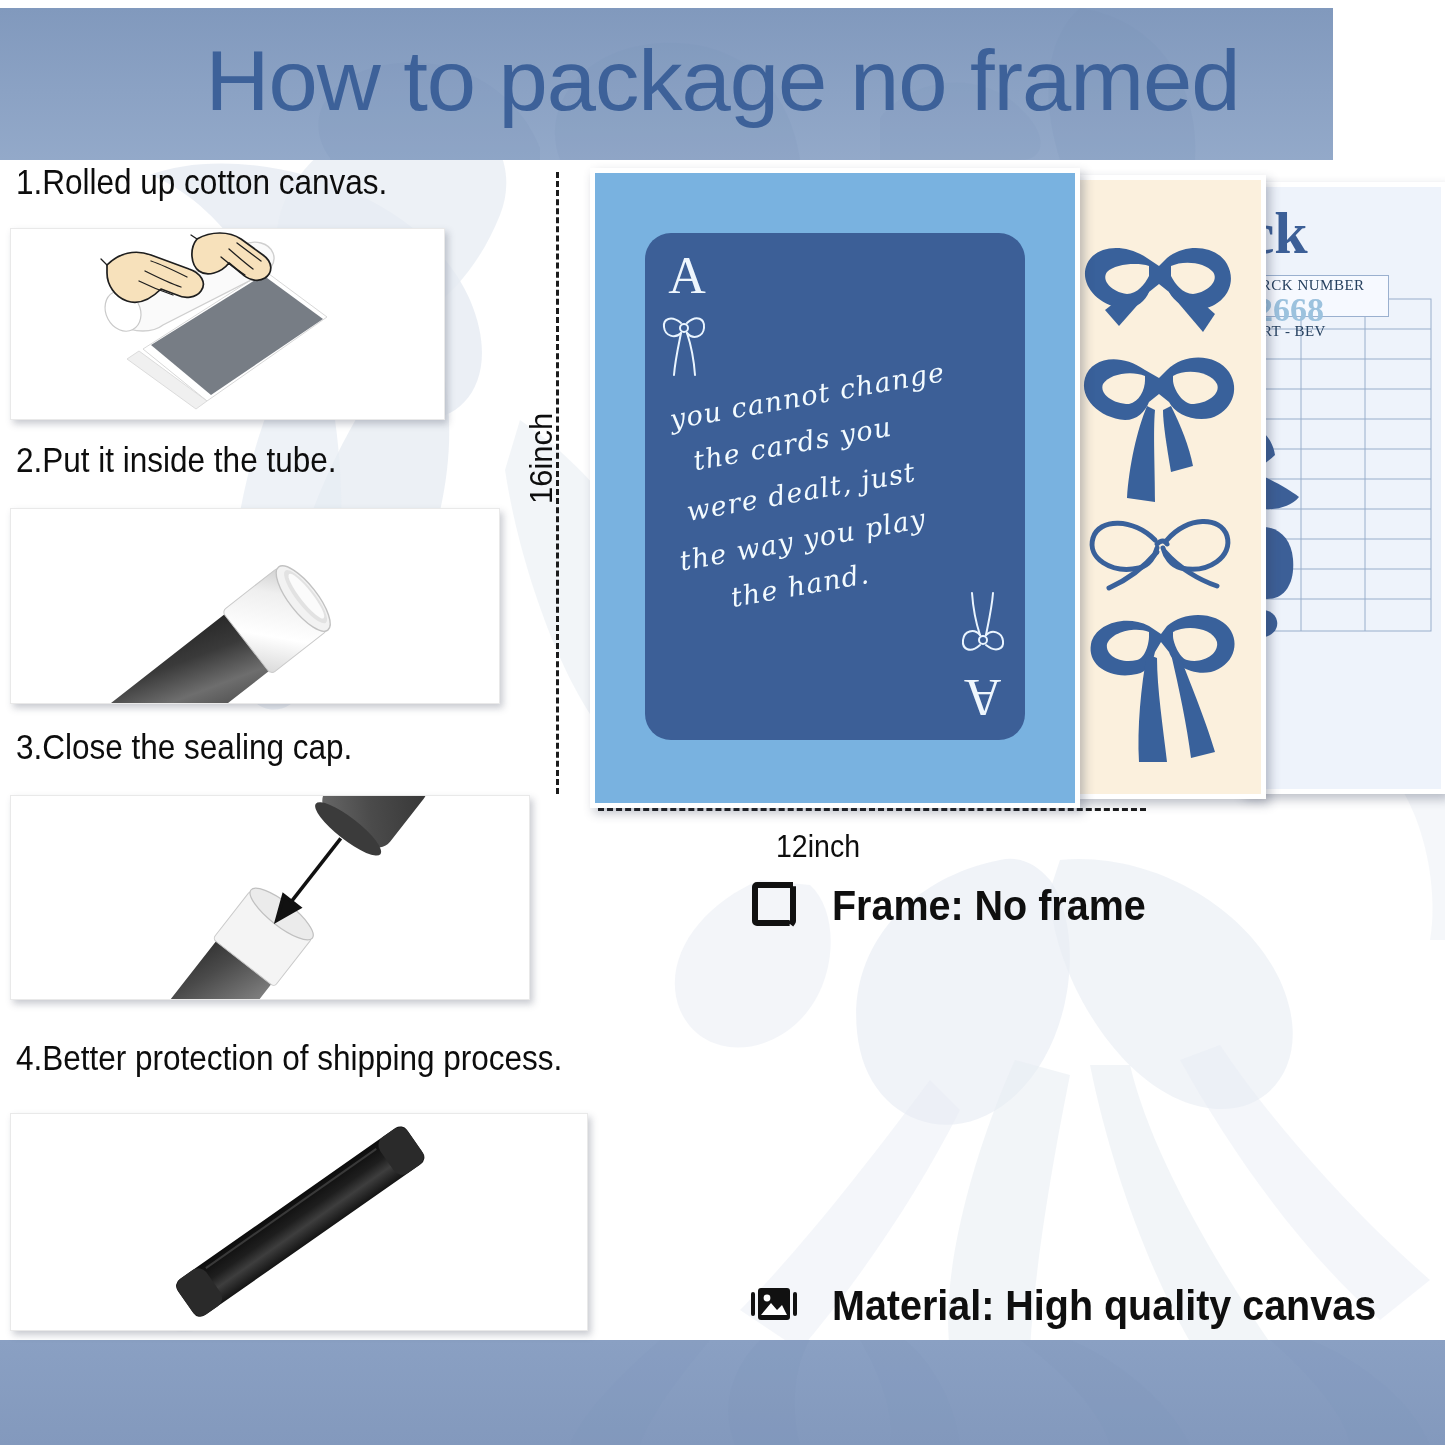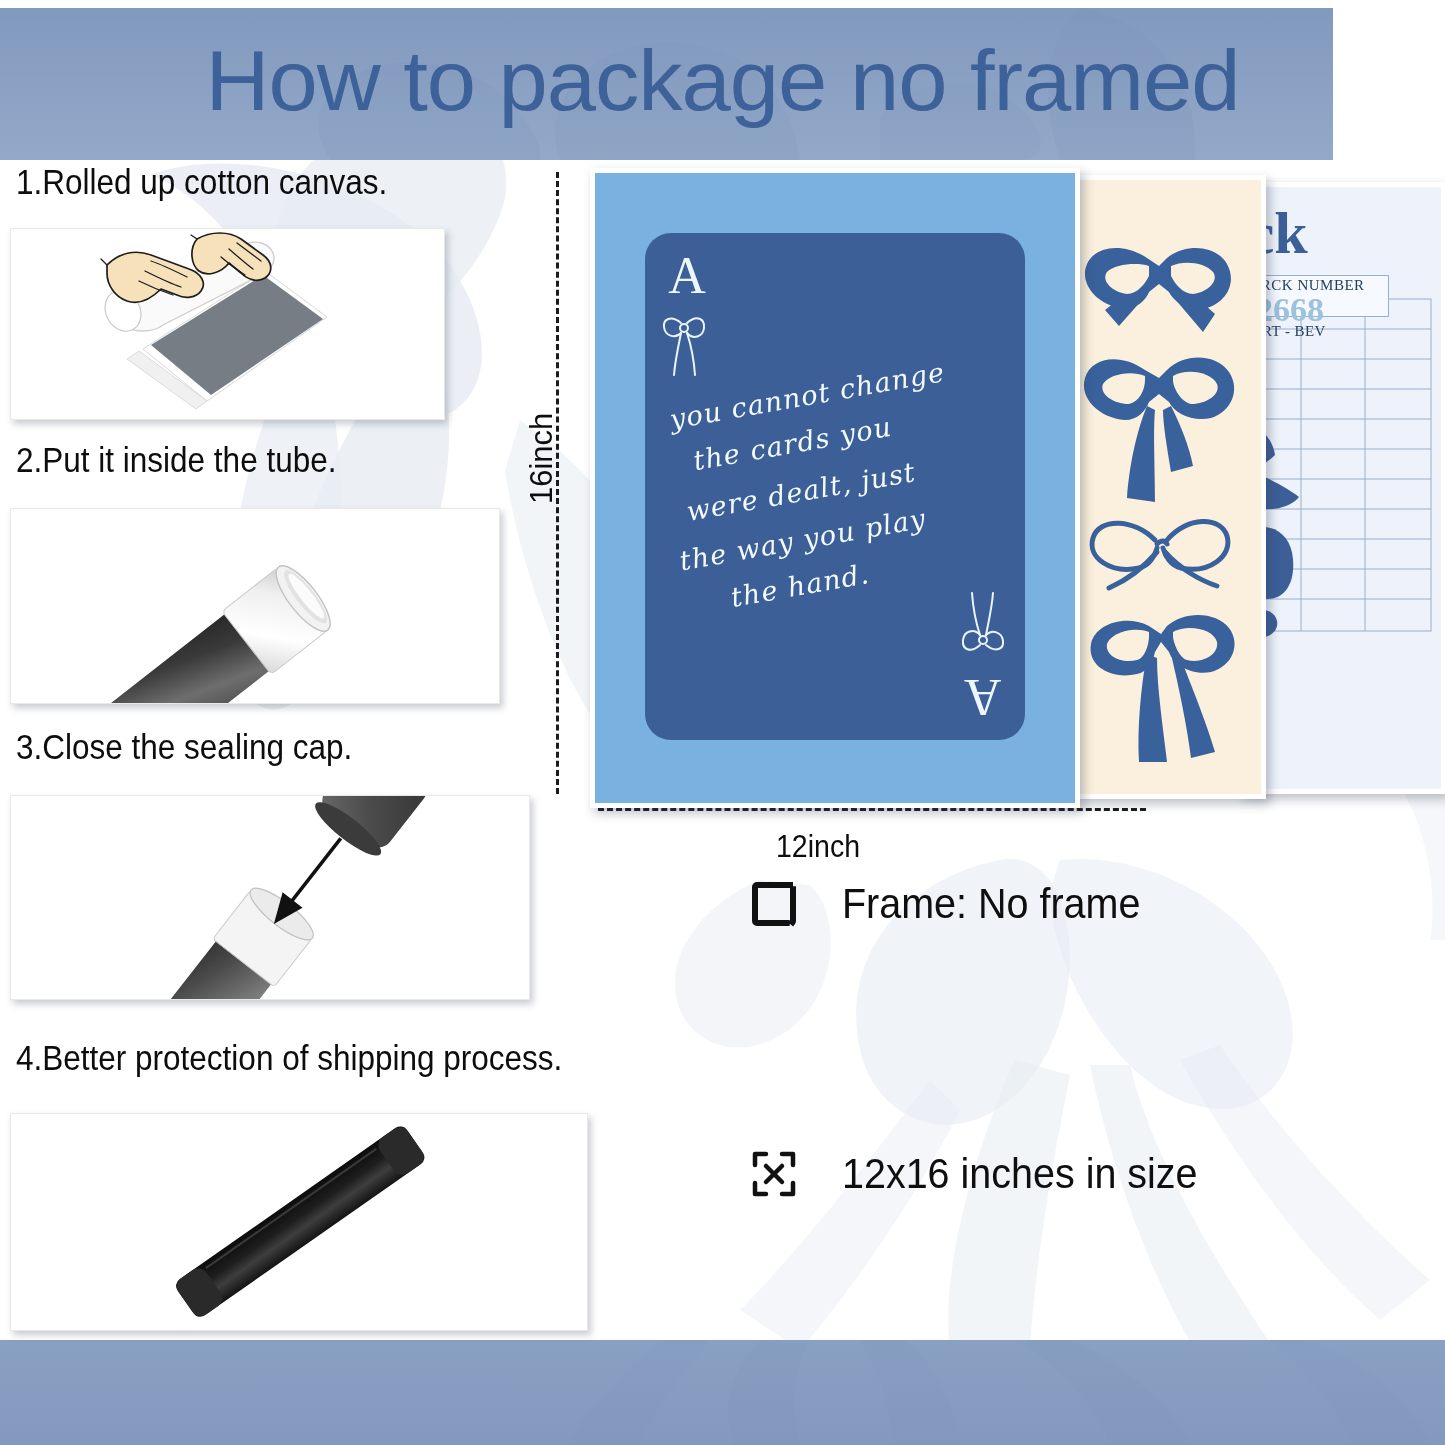--- a/index.html
+++ b/index.html
@@ -157,21 +157,21 @@
   }
   .dim-v {
     position: absolute;
     color: #0d0d0d; font-size: 31px; white-space: nowrap;
     transform: rotate(-90deg);
     transform-origin: left top;
   }
 
   
   .spec-row {
-    position: absolute; display: flex; align-items: center; gap: 42px;
+    position: absolute; display: flex; align-items: flex-end; gap: 32px; font-weight: bold;
   }
   .spec-icon {
     width: 52px; height: 52px; flex: 0 0 52px;
     display: flex; align-items: center; justify-content: center;
   }
   .spec-text {
     color: #0f0f0f; font-size: 42px; line-height: 48px; white-space: nowrap;
     transform: scaleX(0.94); transform-origin: left center;
   }
 </style>
@@ -507,30 +507,27 @@
   <div class="spec-row" style="left:748px; top:878px;">
     <span class="spec-icon">
       <svg width="48" height="48" viewBox="0 0 48 48" xmlns="http://www.w3.org/2000/svg">
         <rect x="5" y="5" width="38" height="38" rx="2" fill="none" stroke="#111111" stroke-width="6" stroke-dasharray="7 6" stroke-linecap="square"></rect>
       </svg>
     </span>
     <span class="spec-text">Frame: No frame</span>
   </div>
 
 
-  <div class="spec-row" style="left:748px; top:1148px;">
+
+  <div class="spec-row" style="left:748px; top:1278px;">
     <span class="spec-icon">
       <svg width="50" height="50" viewBox="0 0 50 50" xmlns="http://www.w3.org/2000/svg">
-        <g stroke="#111111" stroke-width="4.5" fill="none" stroke-linecap="round" stroke-linejoin="round">
-          <line x1="17" y1="17" x2="33" y2="33"></line>
-          <line x1="33" y1="17" x2="17" y2="33"></line>
-          <polyline points="6,16 6,5 17,5"></polyline>
-          <polyline points="33,5 44,5 44,16"></polyline>
-          <polyline points="44,34 44,45 33,45"></polyline>
-          <polyline points="17,45 6,45 6,34"></polyline>
-        </g>
+        <rect x="2" y="13" width="4" height="24" rx="2" fill="#111111"></rect>
+        <rect x="44" y="13" width="4" height="24" rx="2" fill="#111111"></rect>
+        <rect x="9" y="9" width="32" height="32" rx="3" fill="#111111"></rect>
+        <circle cx="18" cy="19" r="3.4" fill="#ffffff"></circle>
+        <polygon points="12,36 22,24 28,31 33,26 38,36" fill="#ffffff"></polygon>
       </svg>
     </span>
-    <span class="spec-text">12x16 inches in size</span>
-  </div>
-
+    <span class="spec-text">Material: High quality canvas</span>
+  </div>
 
 </div>
 
 </body></html>

